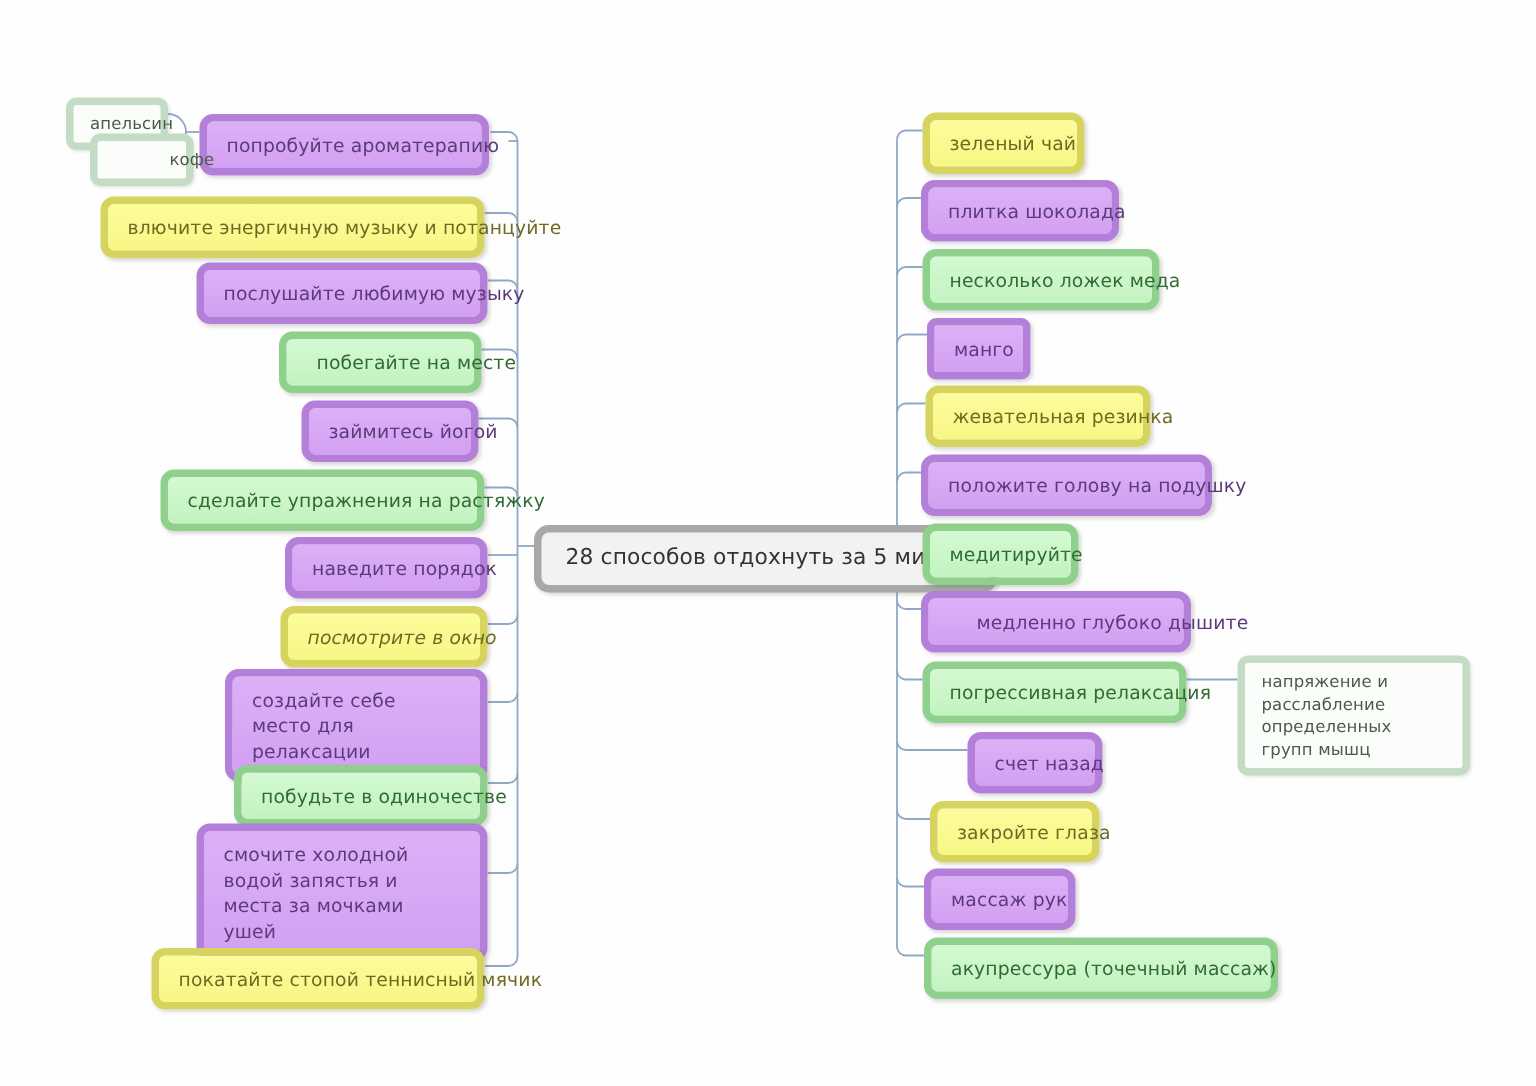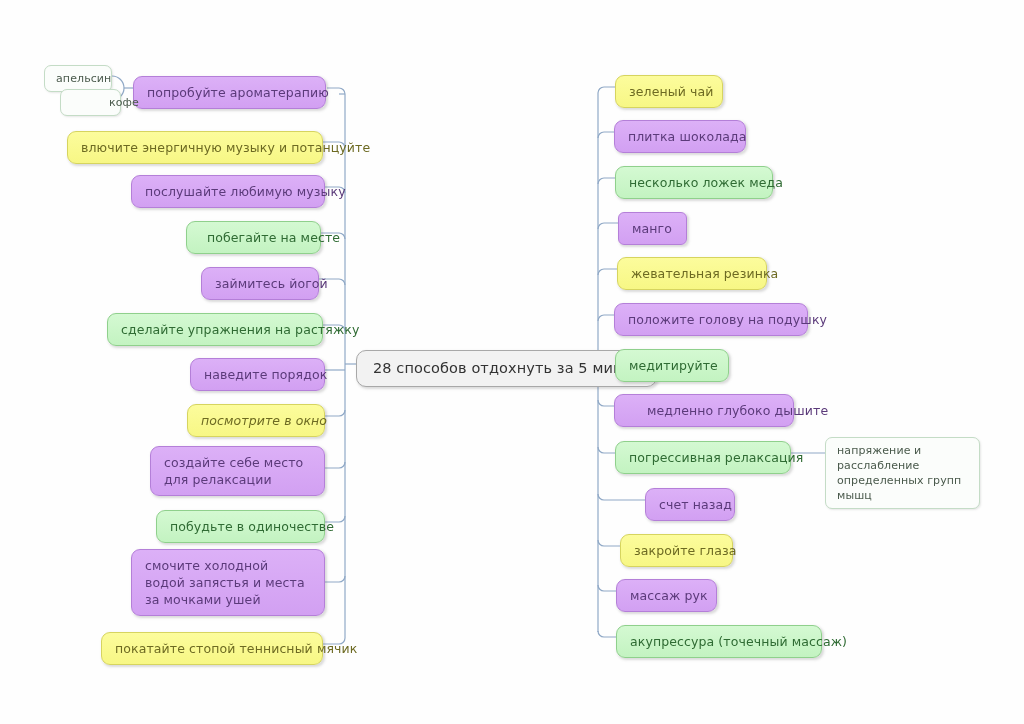--- a/index.html
+++ b/index.html
@@ -35,21 +35,21 @@
     fill: none;
     stroke: #8fa8c6;
     stroke-width: 1.2;
   }
 
   .node {
     position: absolute;
     z-index: 2;
     box-sizing: border-box;
     border-radius: 9px;
-    border: 1px solid #84cc16;
+    border: 5px solid #84cc16;
     padding: 7px 13px;
     font-size: 12.5px;
     line-height: 17px;
     letter-spacing: .1px;
     white-space: nowrap;
     box-shadow: 1.5px 1.5px 2.5px rgba(90,90,90,.22);
   }
   .node.wrap { white-space: normal; }
 
   
@@ -175,29 +175,29 @@
   <div class="node c-purple" style="left:614px; top:120px; width:132px;">плитка шоколада</div>
 
   <div class="node c-green" style="left:615px; top:166px; width:158px;">несколько ложек меда</div>
 
   <div class="node c-purple" style="left:618px; top:212px; width:69px;border-radius:6px;">манго</div>
 
   <div class="node c-yellow" style="left:617px; top:257px; width:150px;">жевательная резинка</div>
 
   <div class="node c-purple" style="left:614px; top:303px; width:194px;">положите голову на подушку</div>
 
-  <div class="node c-green" style="left:615px; top:349px; width:114px;">медитируйте</div>
+  <div class="node c-green" style="left:615px; top:349px; width:104px;">медитируйте</div>
 
   <div class="node c-purple" style="left:614px; top:394px; width:180px;padding-left:32px;">медленно глубоко дышите</div>
 
   <div class="node c-green" style="left:615px; top:441px; width:176px;">погрессивная релаксация</div>
 
   <div class="node c-plain wrap" style="left:825px; top:437px; width:155px;">напряжение и расслабление определенных групп мышц</div>
 
   <div class="node c-purple" style="left:645px; top:488px; width:90px;">счет назад</div>
 
   <div class="node c-purple" style="left:616px; top:579px; width:101px;">массаж рук</div>
 
   <div class="node c-yellow" style="left:620px; top:534px; width:113px;">закройте глаза</div>
 
-  <div class="node c-green" style="left:616px; top:625px; width:206px;">акупрессура (точечный массаж)</div>
+  <div class="node c-green" style="left:616px; top:625px; width:236px;">акупрессура (точечный массаж)</div>
 
 </div>
 
 </body></html>

